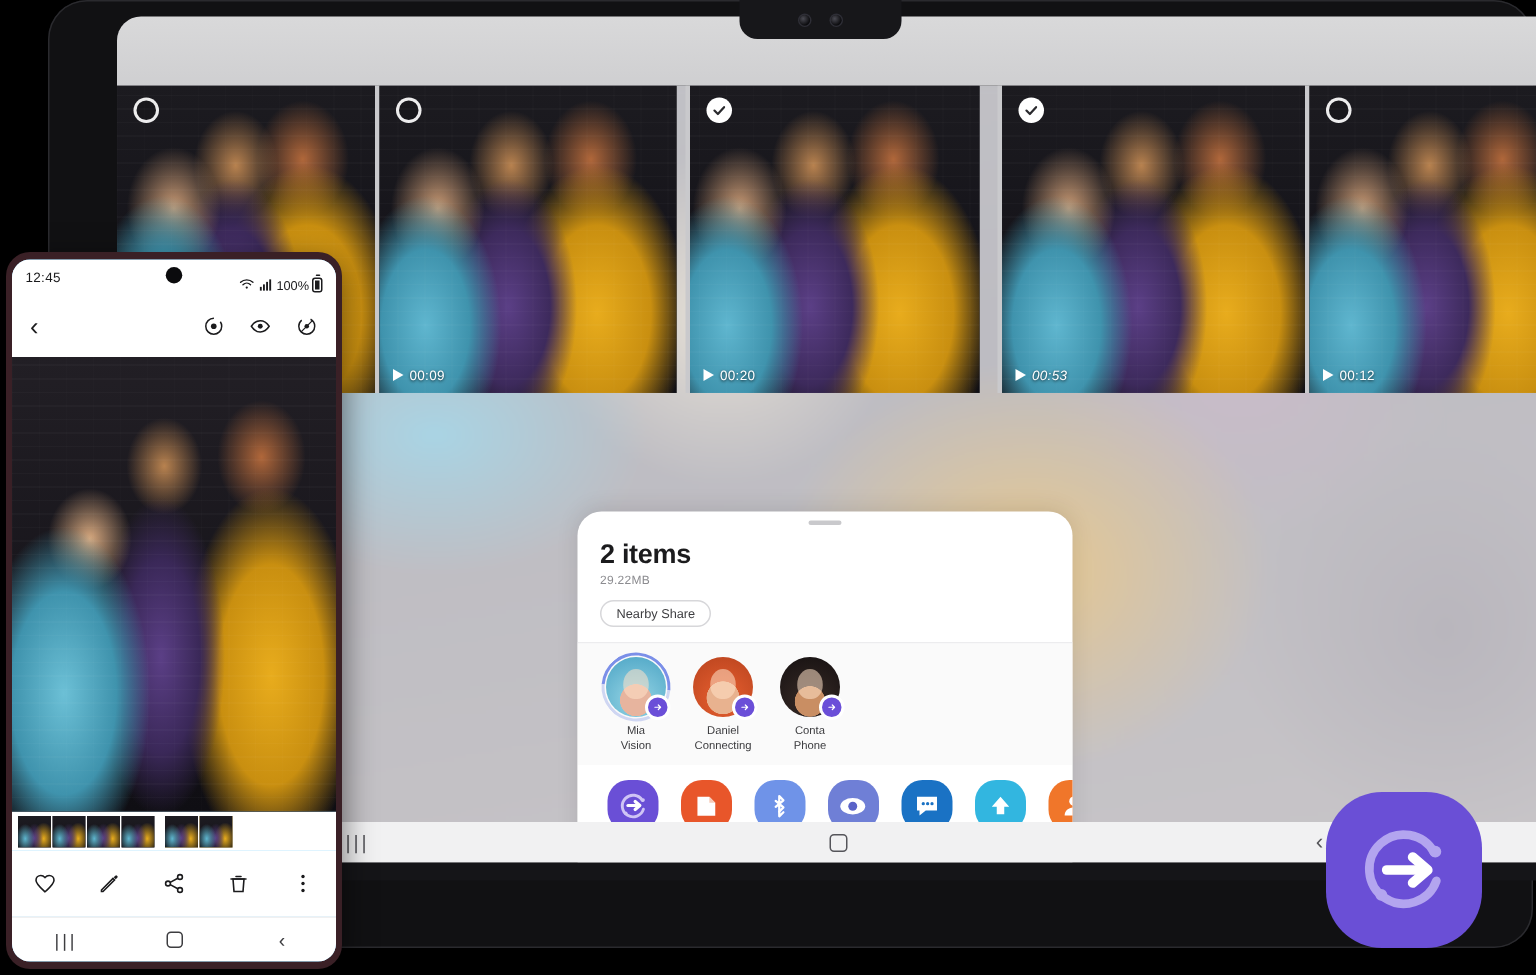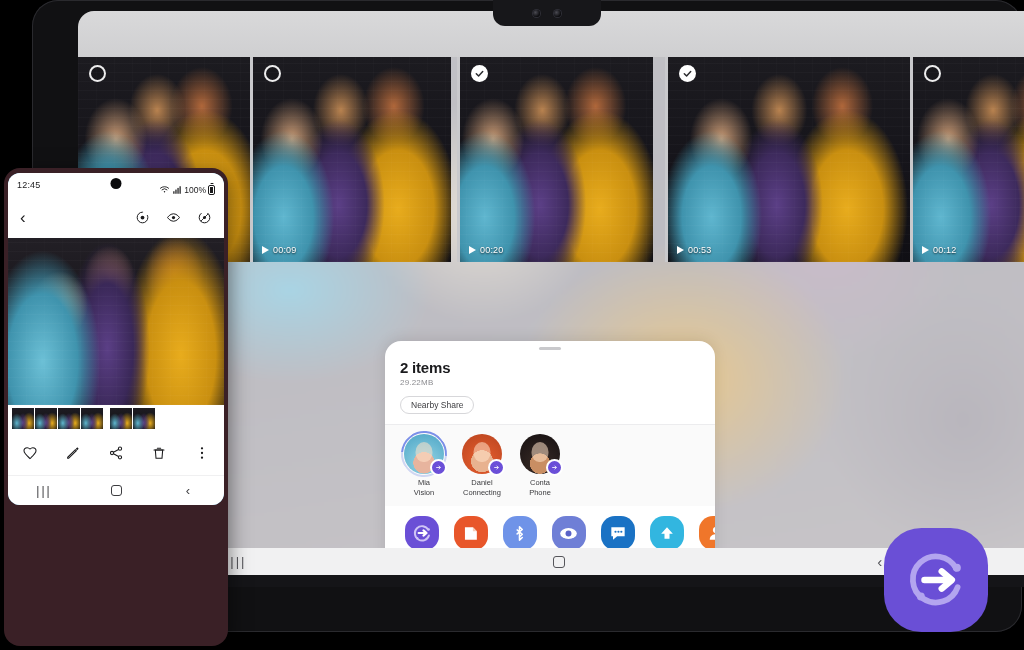--- a/index.html
+++ b/index.html
@@ -106,21 +106,21 @@
     position: absolute; left: 307px; top: 284px; width: 330px; height: 234px;
     background: #fff; border-radius: 16px 16px 0 0;
     overflow: hidden;
     box-shadow: 0 -2px 14px rgba(0,0,0,.10);
   }
   .sheet-handle {
     width: 22px; height: 3px; border-radius: 2px; background: #c9c9cc;
     margin: 6px auto 0;
   }
   .sheet-head { padding: 9px 15px 0; }
-  .sheet-title { font-size: 15px; font-weight: bold; color: #1b1b1d; letter-spacing: -.2px; }
+  .sheet-title { font-size: 18px; font-weight: bold; color: #1b1b1d; letter-spacing: -.2px; }
   .sheet-size { font-size: 8px; color: #8c8c90; margin-top: 2px; letter-spacing: .2px; }
   .chip {
     display: inline-block; margin-top: 9px;
     border: 1px solid #d7d7da; border-radius: 12px;
     padding: 3px 10px; font-size: 8.5px; color: #3d3d40; background: #fff;
   }
   .sheet-div { height: 1px; background: #ececee; margin-top: 10px; }
 
   .contacts-row { display: flex; gap: 10px; padding: 9px 15px 8px; background: #fafafa; }
   .contact { width: 48px; text-align: center; }
@@ -174,21 +174,21 @@
   .nav-back { color: #55555a; font-size: 15px; line-height: 1; }
 
   
   .phone {
     position: absolute; left: 4px; top: 168px; width: 224px; height: 478px;
     background: #3a2026; border-radius: 16px; padding: 5px 4px;
     box-shadow: 0 6px 22px rgba(0,0,0,.55);
     z-index: 20;
   }
   .phone-inner {
-    width: 216px; height: 332px; background: #7dd3fc; border-radius: 12px; overflow: hidden;
+    width: 216px; height: 468px; background: #7dd3fc; border-radius: 12px; overflow: hidden;
     position: relative; display: flex; flex-direction: column;
   }
   .ph-status {
     height: 23px; display: flex; align-items: center; padding: 0 9px;
     font-size: 9px; color: #1b1b1d; position: relative; background: #fff;
   }
   .ph-time { font-weight: 500; letter-spacing: .2px; }
   .ph-punch {
     position: absolute; left: 50%; transform: translateX(-50%); top: 5px;
     width: 11px; height: 11px; border-radius: 50%; background: #0b0b0d;
@@ -290,21 +290,21 @@
             <div class="sel-circle on">
               <svg viewBox="0 0 24 24">
                 <path d="M5 12.5l5 5 9-10" fill="none" stroke="#2a2a2e" stroke-width="3.2" stroke-linecap="round" stroke-linejoin="round"></path>
               </svg>
             </div>
             <div class="dur-badge">
               <span class="play"></span>
               <span>00:20</span>
             </div>
           </div>
-          <div class="grid-cell" style="width: 245px;">
+          <div class="grid-cell" style="width: 205px; font-style: italic;">
             <div class="photo" style="transform: scale(1) translateX(0px);"></div>
             <div class="sel-circle on">
               <svg viewBox="0 0 24 24">
                 <path d="M5 12.5l5 5 9-10" fill="none" stroke="#2a2a2e" stroke-width="3.2" stroke-linecap="round" stroke-linejoin="round"></path>
               </svg>
             </div>
             <div class="dur-badge">
               <span class="play"></span>
               <span>00:53</span>
             </div>

